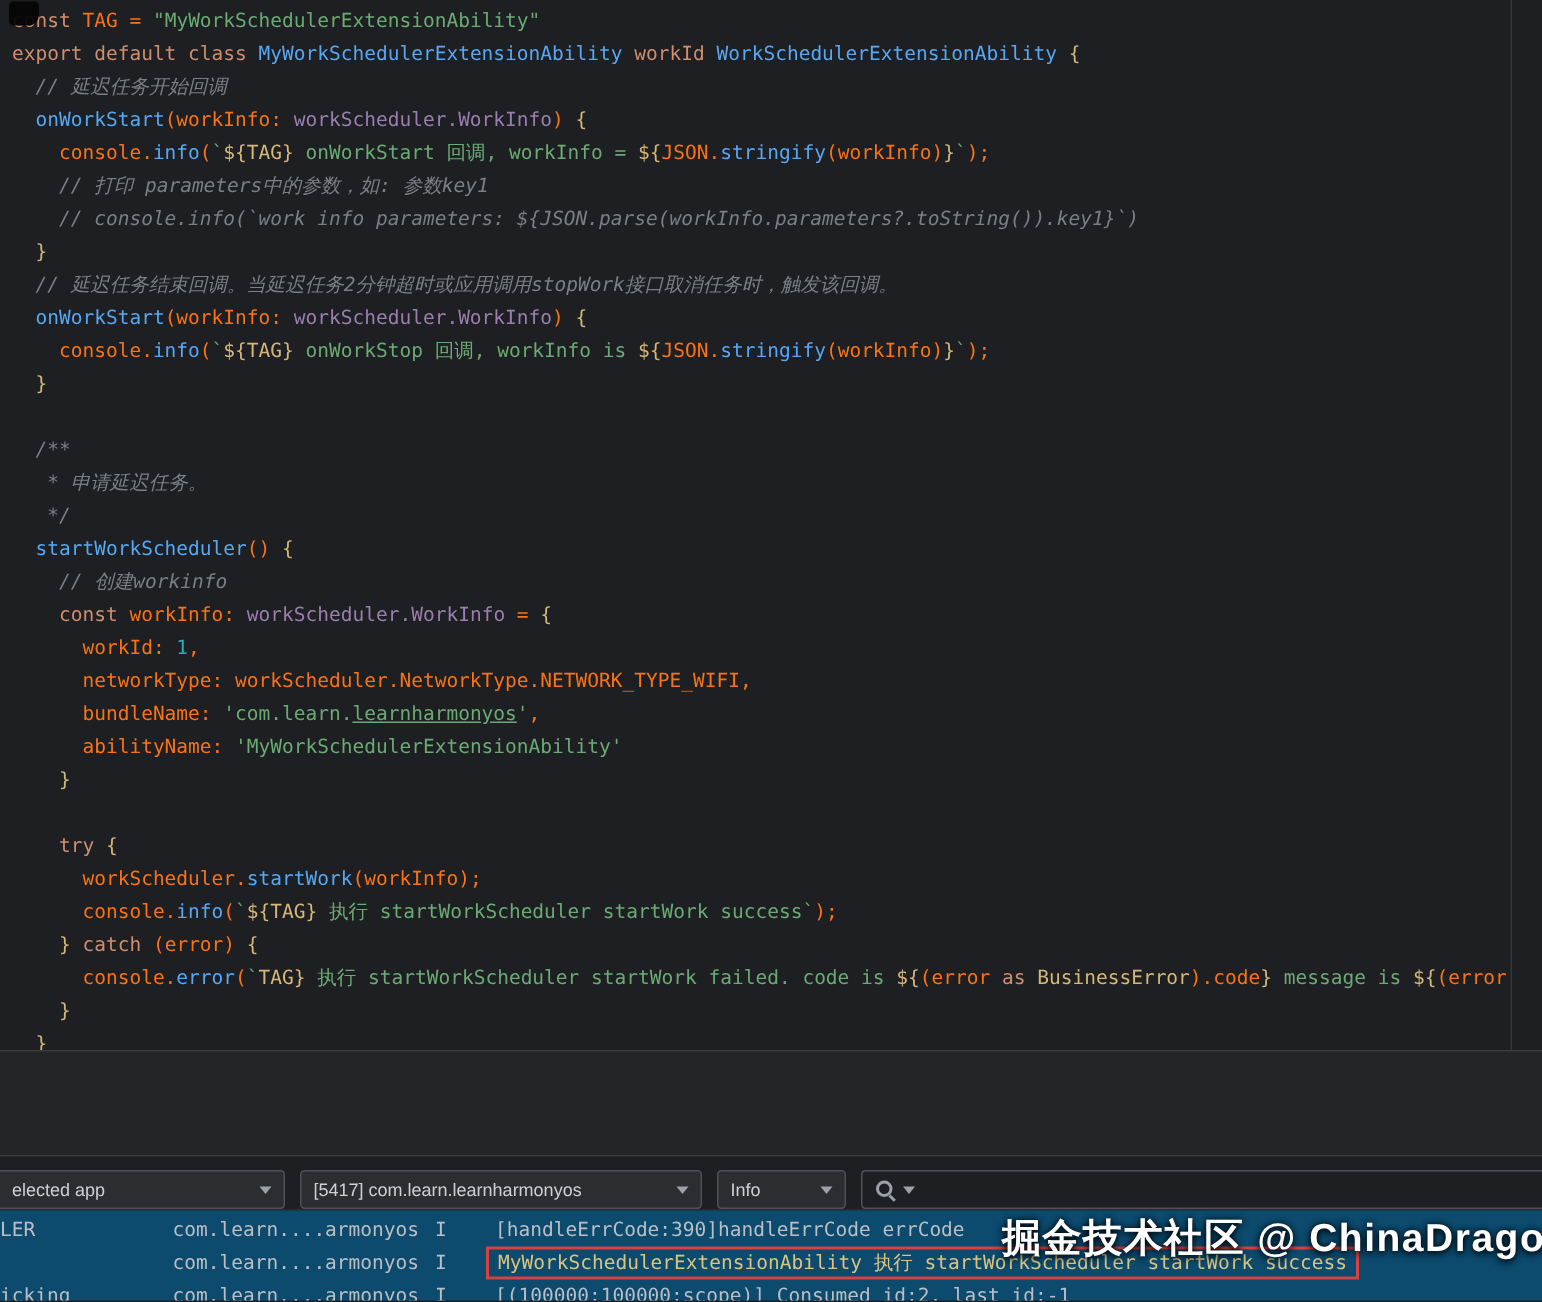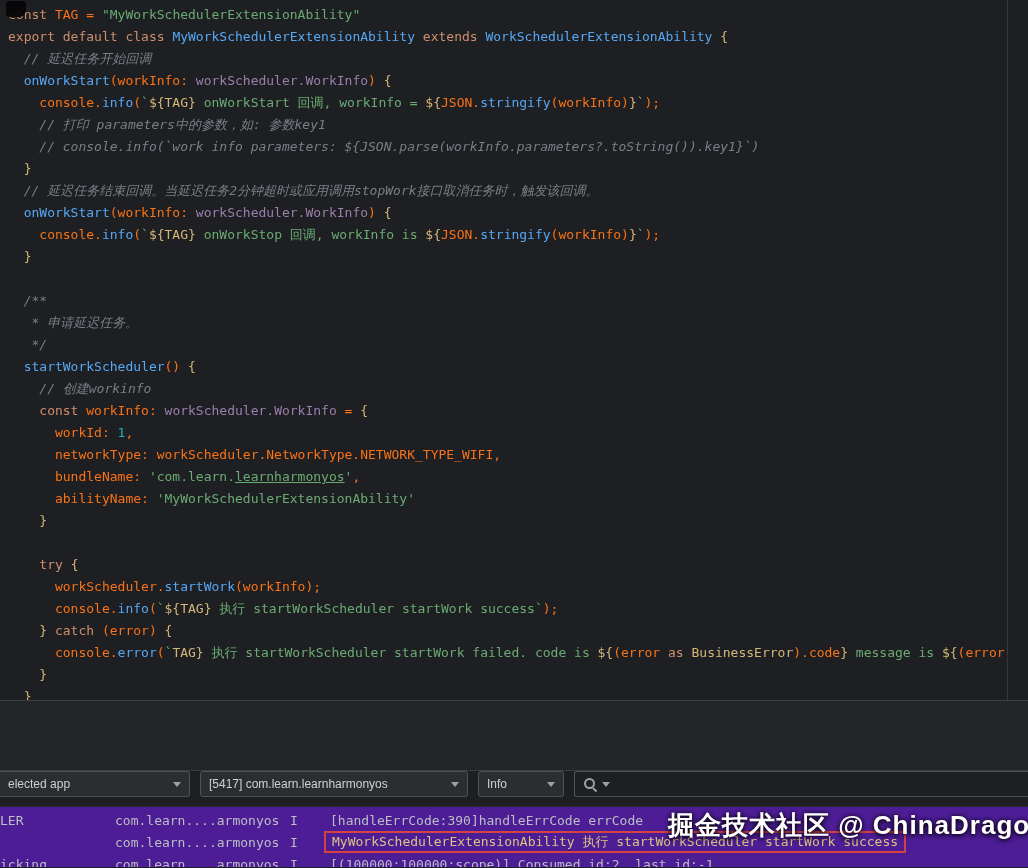--- a/index.html
+++ b/index.html
@@ -23,53 +23,53 @@
   .t-tpl{color:#d5b778}
   .t-br{color:#d5b778}
   .t-warn{color:#d5b778}
   .guide{position:absolute;left:1007px;top:0;bottom:0;width:1px;background:#35373c}
   .cursor-blob{position:absolute;left:6px;top:1px;width:20px;height:16px;background:#060606;border-radius:3px 3px 7px 3px;opacity:.95}
 
   
   .band{height:70px;background:#242528;border-bottom:1px solid #3a3c40}
 
   
-  .toolbar{height:36px;background:#1e1f22;border-bottom:1px solid #2a2c2f;display:flex;align-items:flex-start;gap:10px}
+  .toolbar{height:36px;background:#1e1f22;border-bottom:1px solid #2a2c2f;display:flex;align-items:flex-end;gap:10px}
   .combo{height:26px;background:#2b2d30;border:1px solid #4e5157;border-radius:3px;display:flex;align-items:center;justify-content:space-between;padding:0 8px;font-family:"Liberation Sans",sans-serif;font-size:12px;color:#ced0d6;white-space:nowrap;overflow:hidden}
   .combo-device{width:190px;border-left:none;border-radius:0 3px 3px 0}
   .combo-process{width:268px}
   .combo-level{width:86px}
   .chevron{flex:0 0 auto;width:0;height:0;border-left:4px solid transparent;border-right:4px solid transparent;border-top:5px solid #9da0a8;margin-left:8px}
   .search{flex:1;height:26px;background:#1e1f22;border:1px solid #4e5157;border-right:none;border-radius:3px 0 0 3px;display:flex;align-items:center;padding:0 8px}
   .mag{position:relative;width:14px;height:14px;display:inline-block}
   .mag::before{content:"";position:absolute;left:1px;top:1px;width:7px;height:7px;border:2px solid #9da0a8;border-radius:50%}
   .mag::after{content:"";position:absolute;left:10px;top:10px;width:5px;height:2px;background:#9da0a8;transform:rotate(45deg);transform-origin:left center}
   .search .chevron{margin-left:5px}
 
   
-  .log{height:60px;background:#4c1d95;padding-top:2px;font-size:13px;color:#bcbec4;overflow:hidden}
+  .log{height:60px;background:#0c4a6e;padding-top:2px;font-size:13px;color:#bcbec4;overflow:hidden}
   .log-row{display:flex;align-items:center;height:22px;white-space:pre}
   .log-tag{width:115px;overflow:hidden;flex:0 0 auto}
   .log-pkg{width:175px;overflow:hidden;flex:0 0 auto}
   .log-level{width:40px;flex:0 0 auto}
   .log-msg{white-space:pre}
   .log-msg.hl{border:2px solid #d64141;padding:0 6px;margin-left:-6px;color:#dcc47f}
 
   
   .watermark{position:absolute;left:668px;top:808px;z-index:10;font-family:"Liberation Sans",sans-serif;font-size:26px;font-weight:700;letter-spacing:1px;color:#ffffff;text-shadow:0 0 4px rgba(0,0,0,.9),0 2px 5px rgba(0,0,0,.7);white-space:nowrap}
 </style>
 </head>
 <body>
 
 <div class="screen">
 
   <div class="editor">
     <div class="code">
         <div class="code-line"><span class="t-kw">const </span><span class="t-pn">TAG = </span><span class="t-str">"MyWorkSchedulerExtensionAbility"</span></div>
-        <div class="code-line"><span class="t-kw">export default class </span><span class="t-cls">MyWorkSchedulerExtensionAbility</span><span class="t-kw"> extends </span><span class="t-cls">WorkSchedulerExtensionAbility</span><span class="t-br"> {</span></div>
+        <div class="code-line"><span class="t-kw">export default class </span><span class="t-cls">MyWorkSchedulerExtensionAbility</span><span class="t-kw"> workId </span><span class="t-cls">WorkSchedulerExtensionAbility</span><span class="t-br"> {</span></div>
         <div class="code-line"><span class="t-cmt">  // 延迟任务开始回调</span></div>
         <div class="code-line"><span class="t-pn">  </span><span class="t-fn">onWorkStart</span><span class="t-pn">(workInfo: </span><span class="t-type">workScheduler.WorkInfo</span><span class="t-pn">) </span><span class="t-br">{</span></div>
         <div class="code-line"><span class="t-pn">    console.</span><span class="t-fn">info</span><span class="t-pn">(</span><span class="t-str">`</span><span class="t-tpl">${TAG}</span><span class="t-str"> onWorkStart 回调, workInfo = </span><span class="t-tpl">${</span><span class="t-pn">JSON.</span><span class="t-fn">stringify</span><span class="t-pn">(workInfo)</span><span class="t-tpl">}</span><span class="t-str">`</span><span class="t-pn">);</span></div>
         <div class="code-line"><span class="t-cmt">    // 打印 parameters中的参数，如: 参数key1</span></div>
         <div class="code-line"><span class="t-cmt">    // console.info(`work info parameters: ${JSON.parse(workInfo.parameters?.toString()).key1}`)</span></div>
         <div class="code-line"><span class="t-pn">  </span><span class="t-br">}</span></div>
         <div class="code-line"><span class="t-cmt">  // 延迟任务结束回调。当延迟任务2分钟超时或应用调用stopWork接口取消任务时，触发该回调。</span></div>
         <div class="code-line"><span class="t-pn">  </span><span class="t-fn">onWorkStart</span><span class="t-pn">(workInfo: </span><span class="t-type">workScheduler.WorkInfo</span><span class="t-pn">) </span><span class="t-br">{</span></div>
         <div class="code-line"><span class="t-pn">    console.</span><span class="t-fn">info</span><span class="t-pn">(</span><span class="t-str">`</span><span class="t-tpl">${TAG}</span><span class="t-str"> onWorkStop 回调, workInfo is </span><span class="t-tpl">${</span><span class="t-pn">JSON.</span><span class="t-fn">stringify</span><span class="t-pn">(workInfo)</span><span class="t-tpl">}</span><span class="t-str">`</span><span class="t-pn">);</span></div>
         <div class="code-line"><span class="t-pn">  </span><span class="t-br">}</span></div>

